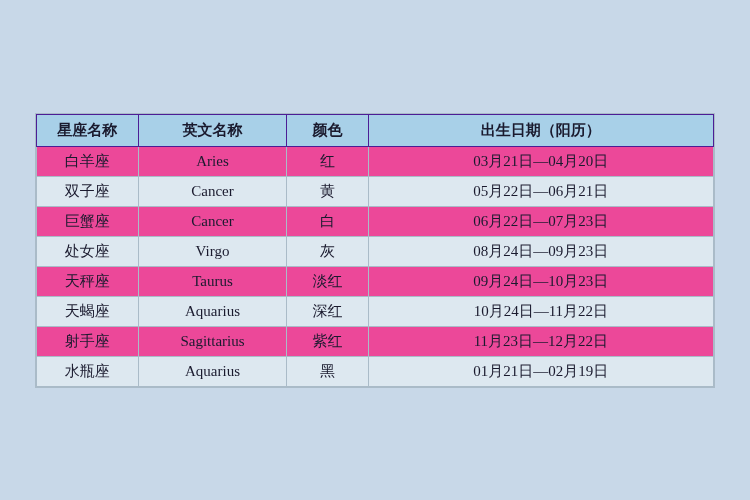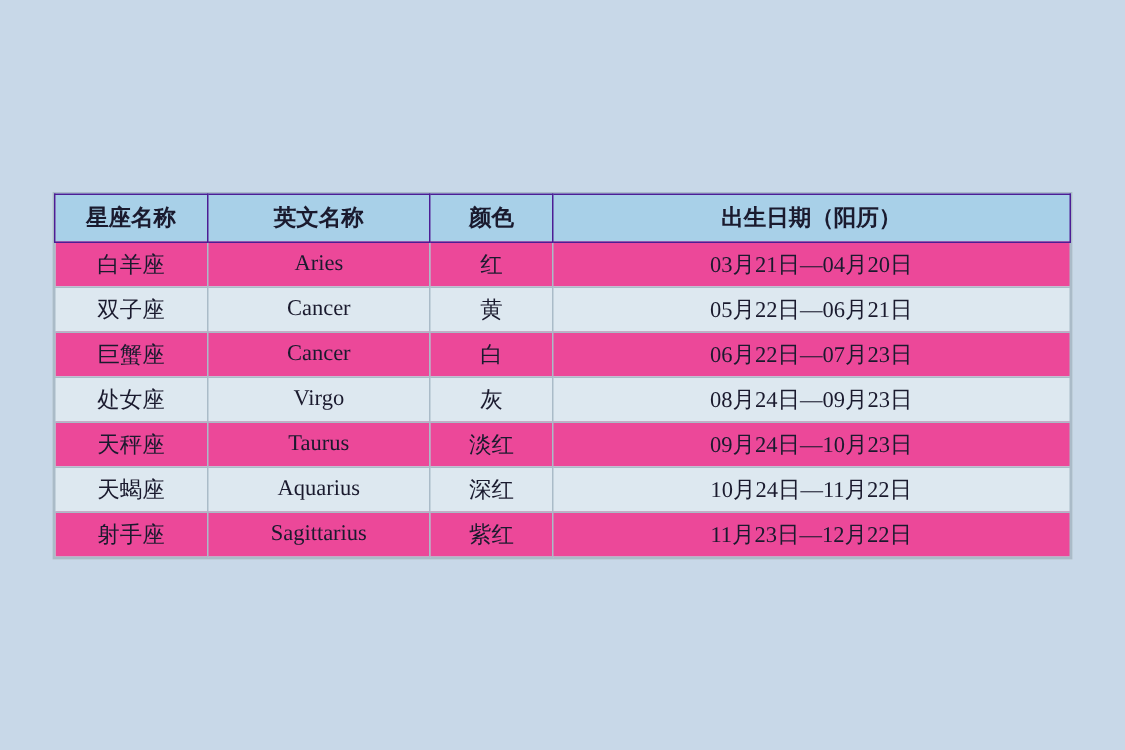--- a/index.html
+++ b/index.html
@@ -106,15 +106,21 @@
           <td>Aquarius</td>
           <td>深红</td>
           <td>10月24日—11月22日</td>
         </tr>
         <tr>
           <td>射手座</td>
           <td>Sagittarius</td>
           <td>紫红</td>
           <td>11月23日—12月22日</td>
         </tr>
+        <tr>
+          <td>水瓶座</td>
+          <td>Aquarius</td>
+          <td>黑</td>
+          <td>01月21日—02月19日</td>
+        </tr>
       </tbody>
   </table>
 </div>
 
 </body></html>

